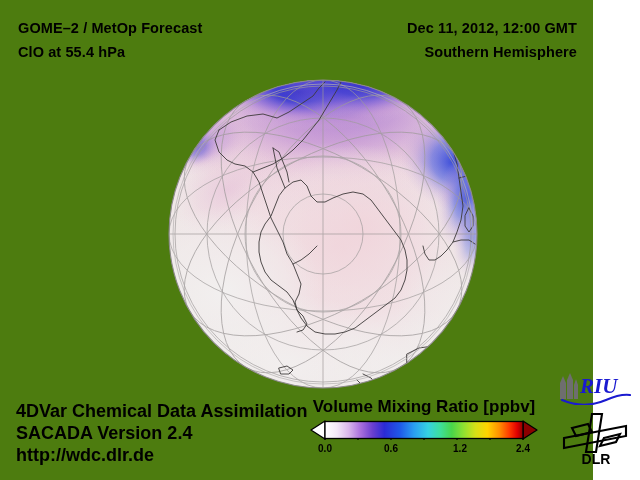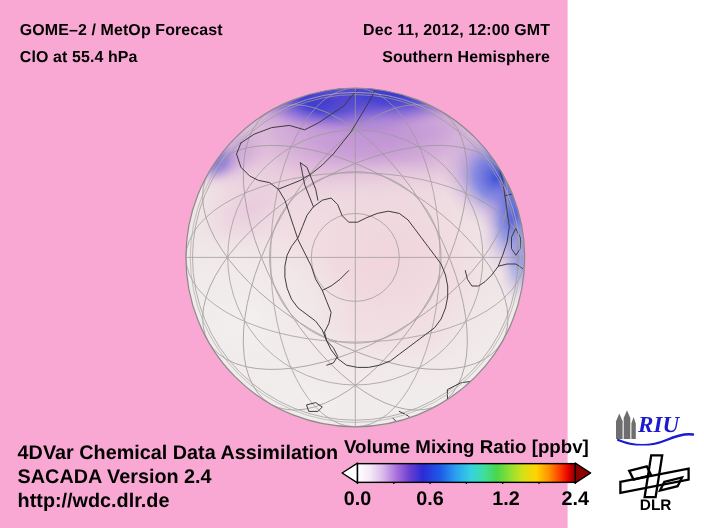--- a/index.html
+++ b/index.html
@@ -12,22 +12,22 @@
     width: 640px;
     height: 480px;
     position: relative;
     overflow: hidden;
     font-family: "Liberation Sans", sans-serif;
     color: #000000;
   }
   .page {
     position: absolute;
     left: 0; top: 0;
-    width: 516px; height: 480px;
-    background: #f9a8d4;
+    width: 593px; height: 480px;
+    background: #4d7c0f;
   }
 
   
   .hdr-left {
     position: absolute;
     left: 18px; top: 16px;
     text-align: left;
   }
   .hdr-right {
     position: absolute;
@@ -84,21 +84,21 @@
   .cbar-svg { display: block; }
   .cbar-ticklabels {
     position: relative;
     height: 20px;
     margin-top: 3px;
     width: 228px;
   }
   .cbar-ticklabel {
     position: absolute;
     top: 0;
-    font-size: 18px;
+    font-size: 10px;
     font-weight: bold;
     transform: translateX(-50%);
     white-space: pre;
   }
 
   
   .logo-riu {
     position: absolute;
     left: 556px; top: 373px;
     width: 78px; height: 32px;

